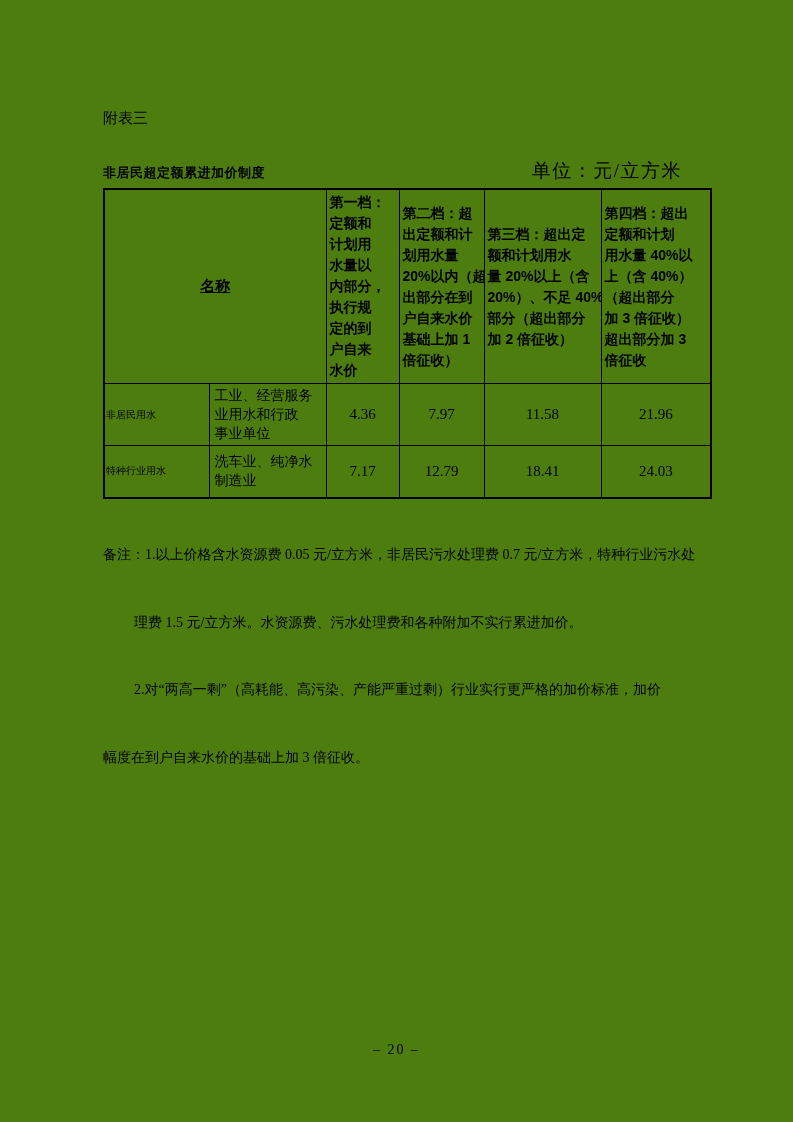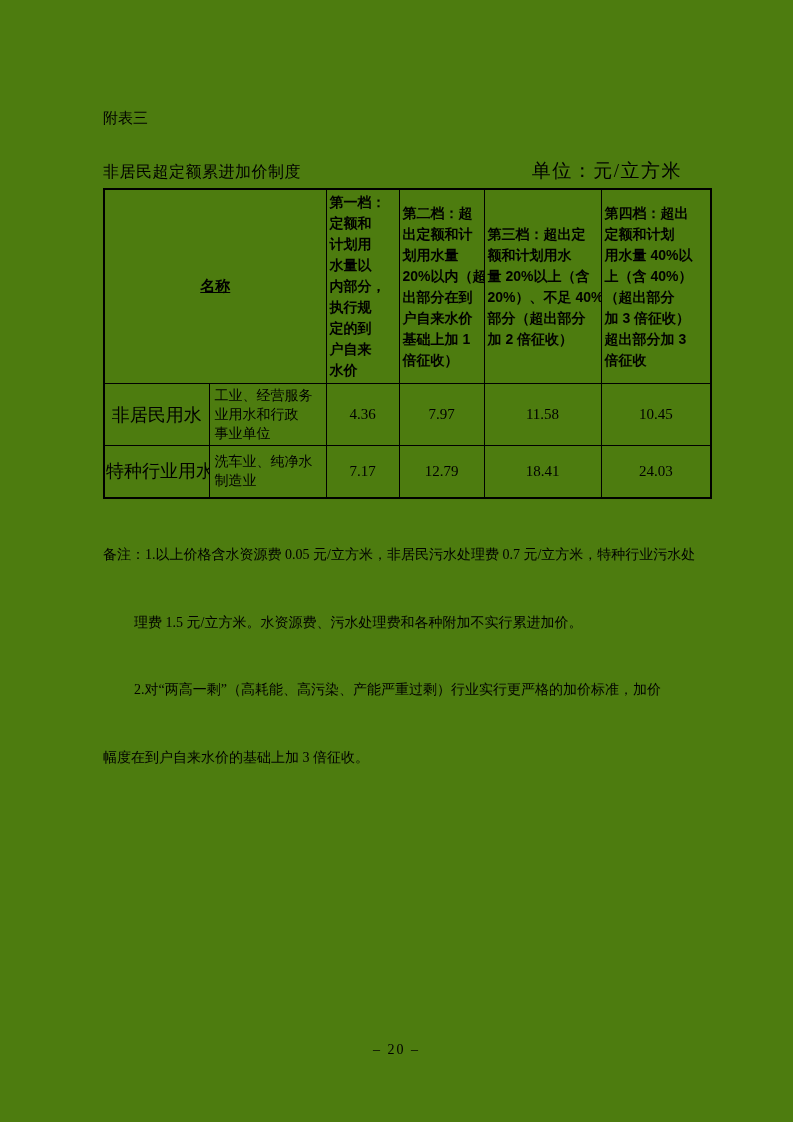--- a/index.html
+++ b/index.html
@@ -28,22 +28,22 @@
     position: absolute;
     left: 103px;
     top: 158px;
     width: 607px;
     display: flex;
     justify-content: space-between;
     align-items: baseline;
   }
   .doc-title {
     font-family: "Liberation Sans", "DejaVu Sans", sans-serif;
-    font-weight: normal;
-    font-size: 16px;
+    font-weight: bold;
+    font-size: 13px;
     letter-spacing: 0.5px;
     white-space: nowrap;
   }
   .unit-label {
     font-size: 19px;
     letter-spacing: 1.5px;
     padding-right: 28px;
     white-space: nowrap;
   }
   table.price-table {
@@ -74,22 +74,22 @@
     font-family: "Liberation Sans", "DejaVu Sans", sans-serif;
     font-weight: bold;
     font-size: 14px;
     text-align: left;
     vertical-align: middle;
     padding: 2px 3px;
     line-height: 21px;
     white-space: pre;
   }
   td.cat-cell {
-    font-size: 18px;
-    text-align: center;
+    font-size: 10px;
+    text-align: left;
     vertical-align: middle;
     white-space: nowrap;
   }
   td.sub-cell {
     font-size: 14px;
     text-align: left;
     vertical-align: middle;
     padding: 2px 5px;
     line-height: 19px;
     white-space: pre;
@@ -177,21 +177,21 @@
 倍征收</th>
       </tr>
       <tr class="data-row-1">
         <td class="cat-cell">非居民用水</td>
         <td class="sub-cell">工业、经营服务
 业用水和行政
 事业单位</td>
         <td class="val-cell">4.36</td>
         <td class="val-cell">7.97</td>
         <td class="val-cell">11.58</td>
-        <td class="val-cell">10.45</td>
+        <td class="val-cell">21.96</td>
       </tr>
       <tr class="data-row-2">
         <td class="cat-cell">特种行业用水</td>
         <td class="sub-cell">洗车业、纯净水
 制造业</td>
         <td class="val-cell">7.17</td>
         <td class="val-cell">12.79</td>
         <td class="val-cell">18.41</td>
         <td class="val-cell">24.03</td>
       </tr>

